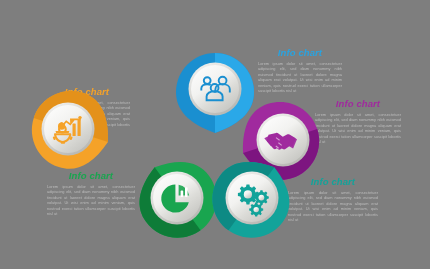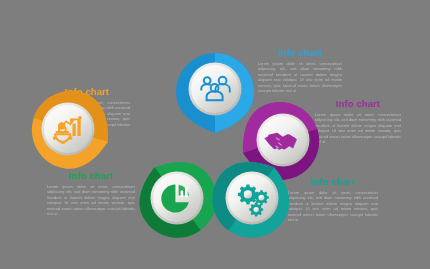--- a/index.html
+++ b/index.html
@@ -24,20 +24,21 @@
   
   .txtblock {
     position: absolute;
   }
   .heading {
     font-size: 9.5px;
     font-weight: bold;
     letter-spacing: 0.1px;
     margin: 0 0 3px 0;
     line-height: 11px;
+    font-style: italic;
   }
   .body {
     font-size: 3.9px;
     line-height: 5.4px;
     color: #bdbdbd;
     margin: 0;
     letter-spacing: 0.02px;
   }
 
   .tb-top    { left: 258px; top: 47px;  width: 84px; }

